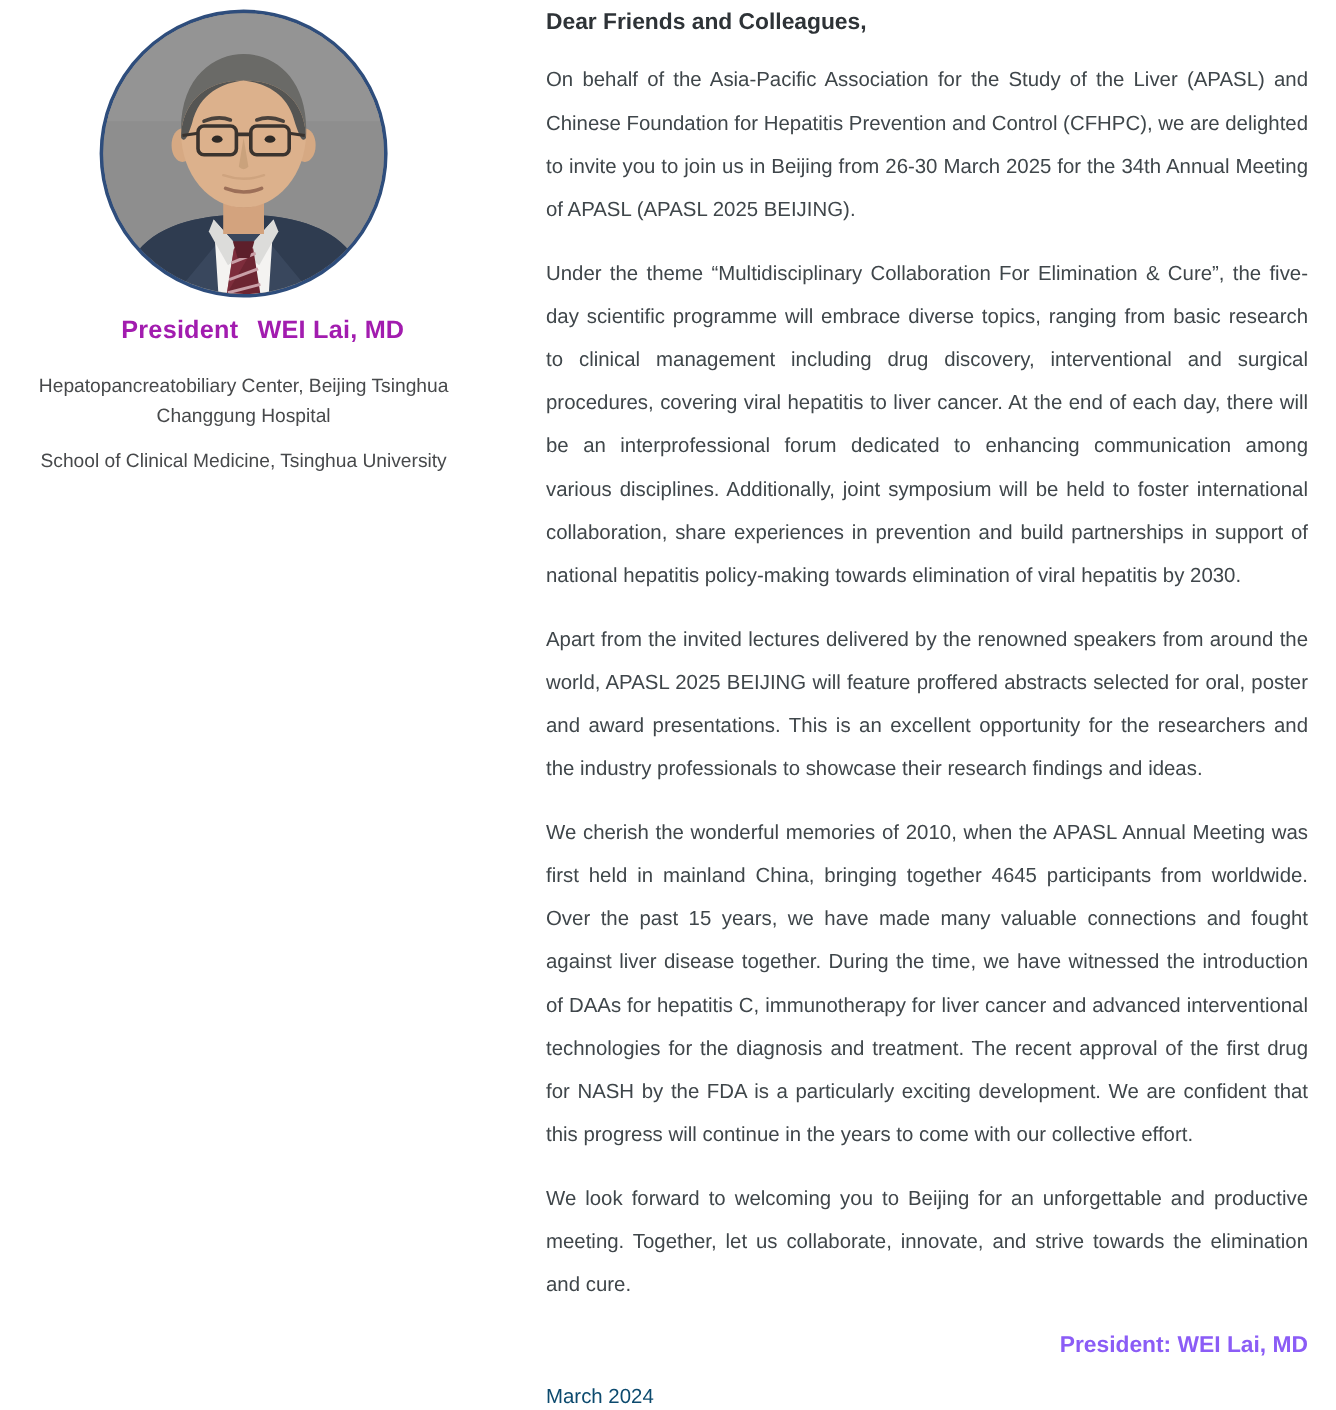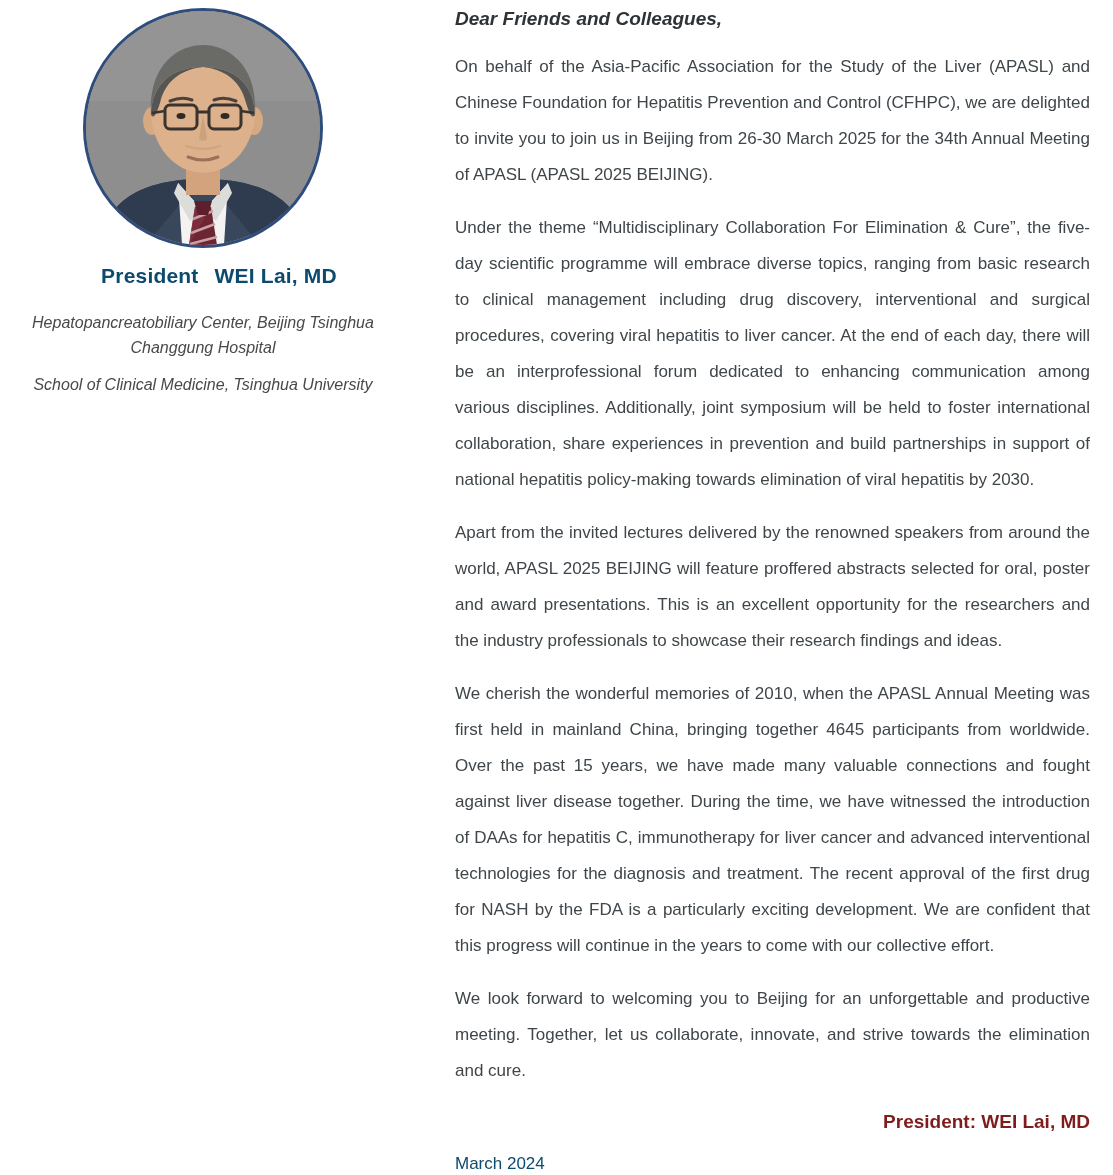--- a/index.html
+++ b/index.html
@@ -38,65 +38,63 @@
     background: #8e8e8e;
     flex-shrink: 0;
   }
   .photo-ring svg { display: block; }
   .president-title {
     margin-top: 16px;
     display: flex;
     gap: 16px;
     font-size: 21px;
     font-weight: bold;
-    color: #0c4a6e;
+    color: #a21caf;
     letter-spacing: 0.2px;
     margin-left: 32px;
   }
   .affiliation {
     width: 392px;
     margin: 0;
     text-align: center;
     font-size: 16px;
     line-height: 25px;
     color: #47494b;
-    font-style: italic;
   }
   .affiliation.first { margin-top: 22px; }
   .affiliation.second { margin-top: 12px; }
 
   
   .letter-col {
     flex: 1;
     padding-left: 49px;
     padding-right: 23px;
     padding-top: 6px;
     box-sizing: border-box;
   }
   .salutation {
     margin: 0;
     font-size: 19px;
     font-weight: bold;
     color: #2e3337;
     line-height: 26px;
-    font-style: italic;
   }
   .letter-paragraph {
     margin: 17px 0 0 0;
     font-size: 17px;
     line-height: 36px;
     text-align: justify;
     color: #3f464a;
   }
   .signature-line {
     margin: 22px 0 0 0;
     text-align: right;
     font-size: 19px;
     font-weight: bold;
-    color: #7f1d1d;
+    color: #8b5cf6;
   }
   .date-line {
     margin: 21px 0 17px 0;
     text-align: left;
     font-size: 17px;
     color: #0c4a6e;
   }
 </style>
 </head>
 <body>

